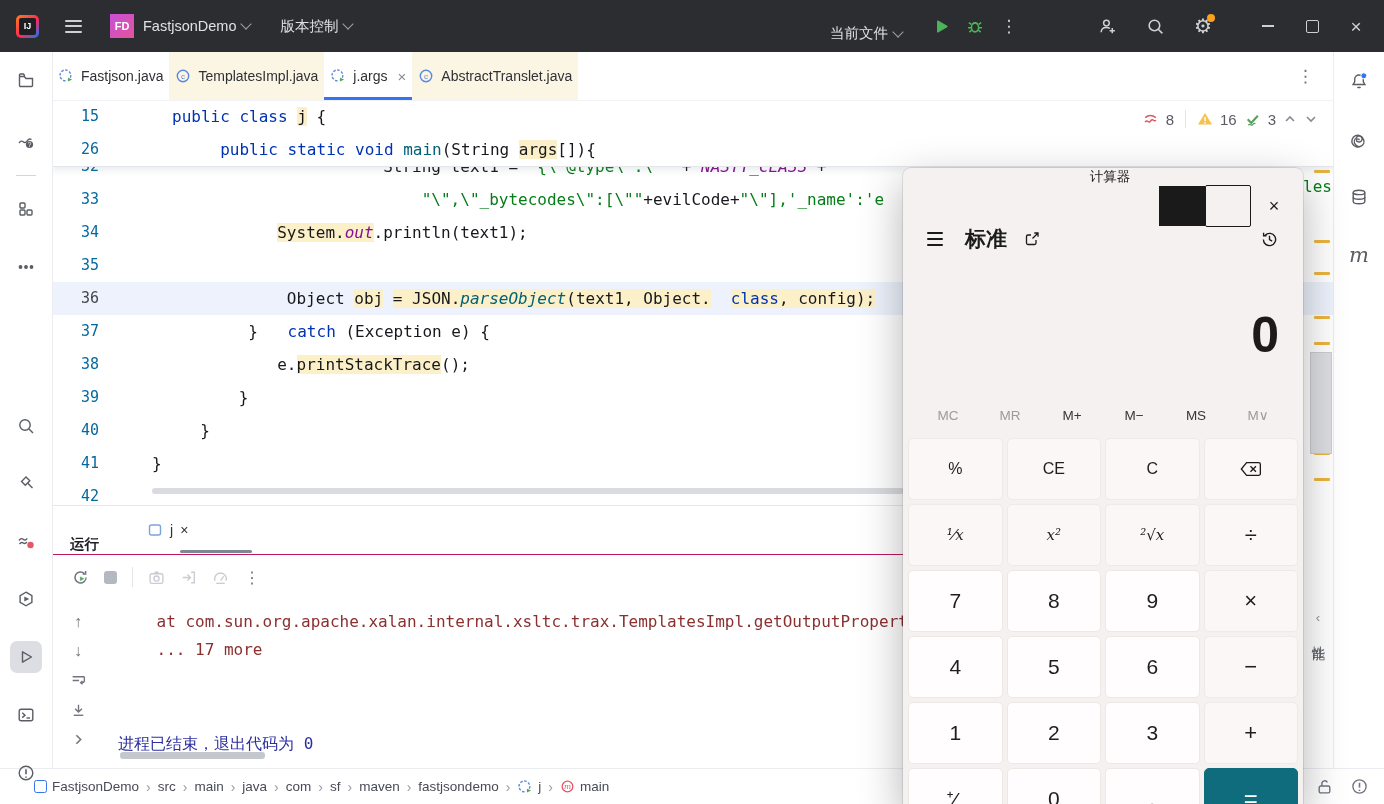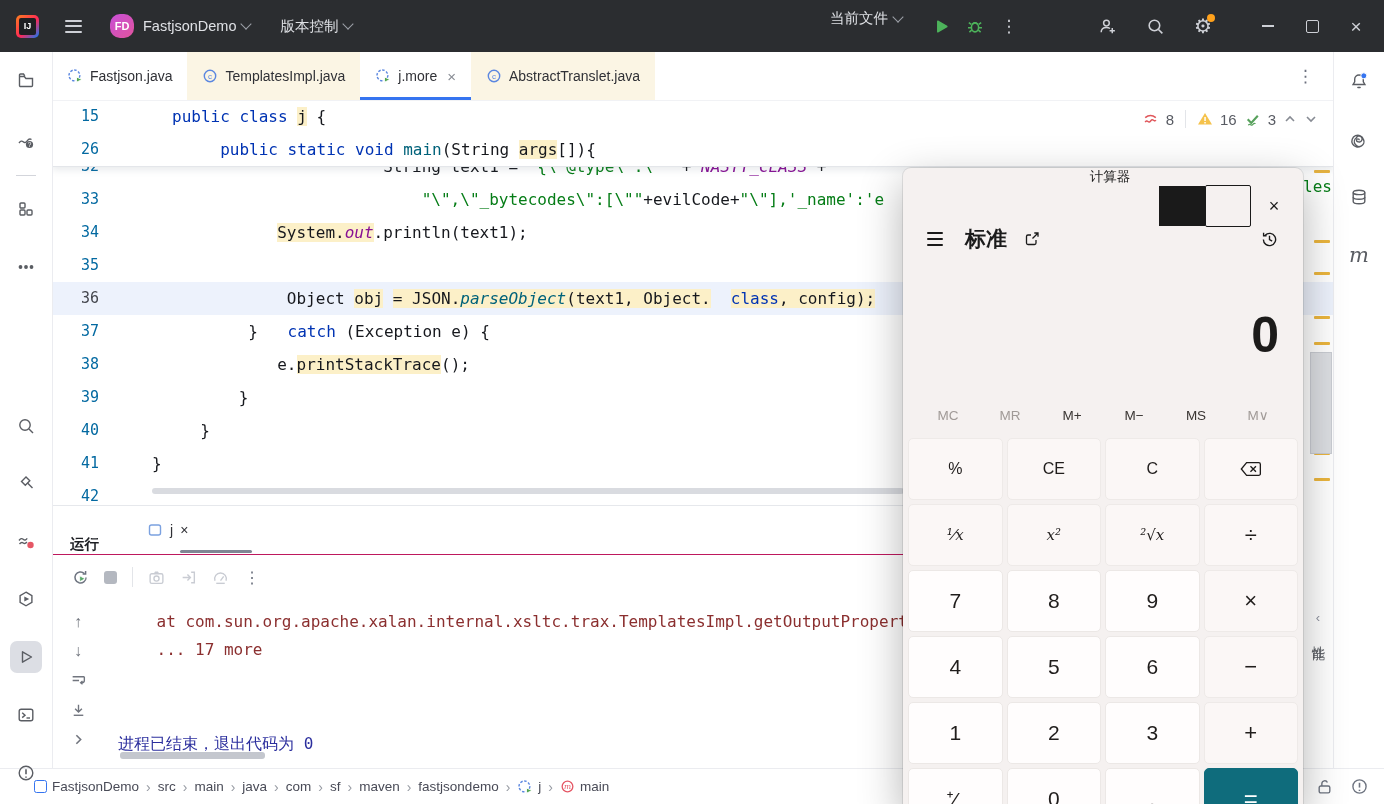--- a/index.html
+++ b/index.html
@@ -8,42 +8,42 @@
   svg{display:block;}
   
   .titlebar{position:absolute;left:0;top:0;width:1384px;height:52px;background:#2b2d30;
             display:flex;align-items:center;color:#dfe1e5;z-index:30;}
   .tb-logo{margin-left:16px;width:23px;height:23px;border-radius:5px;
            background:linear-gradient(135deg,#fc801d,#fe2857 55%,#087cfa);position:relative;flex:0 0 auto;}
   .tb-logo i{position:absolute;inset:3px;background:#1e1f22;border-radius:2px;
              font:700 9px/17px "Liberation Sans",sans-serif;color:#fff;text-align:center;font-style:normal;}
   .tb-burger{margin-left:26px;display:flex;flex-direction:column;gap:3.5px;cursor:pointer;}
   .tb-burger b{width:17px;height:2px;background:#ced0d6;border-radius:1px;}
-  .tb-badge{margin-left:28px;width:24px;height:24px;border-radius:10px;flex:0 0 auto;
+  .tb-badge{margin-left:28px;width:24px;height:24px;border-radius:0;flex:0 0 auto;
             background:linear-gradient(140deg,#c84fd8,#e1549c);display:flex;align-items:center;justify-content:center;
             font-size:11px;font-weight:700;color:#fff;}
   .tb-item{display:flex;align-items:center;gap:6px;margin-left:9px;font-size:14.5px;cursor:pointer;}
   .tb-item.vcs{margin-left:30px;}
   .chv{width:7px;height:7px;border-right:1.6px solid #9da0a8;border-bottom:1.6px solid #9da0a8;
        transform:rotate(45deg);margin-top:-4px;}
-  .tb-right{margin-left:auto;display:flex;align-items:flex-start;}
+  .tb-right{margin-left:auto;display:flex;align-items:flex-end;}
   .tb-ic{width:34px;height:34px;display:flex;align-items:center;justify-content:center;cursor:pointer;position:relative;color:#ced0d6;}
   .tb-run{margin-left:22px;}
   .gear-glyph{font-size:20px;line-height:20px;color:#ced0d6;}
   .gear-dot{position:absolute;top:5px;right:5px;width:8px;height:8px;border-radius:50%;background:#ffa11b;}
   .win-min{width:12px;height:2px;background:#ced0d6;}
   .win-max{width:11px;height:11px;border:1.6px solid #ced0d6;border-radius:2px;}
   .win-close{font-size:19px;color:#ced0d6;line-height:19px;}
   .winbtns .tb-ic{width:44px;}
   .winbtns{margin-left:26px;margin-right:6px;display:flex;}
   .tb-kebab{font-size:17px;color:#ced0d6;}
   
   .tabbar{position:absolute;left:52px;top:52px;width:1282px;height:48px;background:#fff;
           display:flex;align-items:stretch;border-bottom:1px solid #f1f2f5;z-index:6;}
-  .tab{display:flex;align-items:center;gap:7px;padding:0 15px;font-size:14px;color:#303136;cursor:pointer;position:relative;}
+  .tab{display:flex;align-items:center;gap:7px;padding:0 6px;font-size:14px;color:#303136;cursor:pointer;position:relative;}
   .tab.cream{background:#fbf5e4;}
   .tab.active{background:#fff;box-shadow:inset 0 -3px 0 #3574f0;}
   .tab .close{color:#878b93;font-size:15px;margin-left:3px;}
   .tabbar .bar-kebab{margin-left:auto;align-self:center;padding:0 20px;font-size:17px;color:#6c707e;cursor:pointer;}
   
   .leftbar{position:absolute;left:0;top:52px;width:52px;height:716px;background:#fff;border-right:1px solid #ebecf0;
            display:flex;flex-direction:column;align-items:center;z-index:7;}
   .rightbar{position:absolute;right:0;top:52px;width:50px;height:716px;background:#fff;border-left:1px solid #ebecf0;
             display:flex;flex-direction:column;align-items:center;z-index:7;}
   .railbtn{width:32px;height:32px;border-radius:7px;display:flex;align-items:center;justify-content:center;
@@ -234,21 +234,21 @@
         </span>
         <span>TemplatesImpl.java</span>
       </div>
       <div class="tab active">
         <span>
           <svg width="16" height="16" viewBox="0 0 16 16">
             <circle cx="7.4" cy="7.4" r="5.4" fill="none" stroke="#5b87e0" stroke-width="1.4" stroke-dasharray="2.5 1.6"></circle>
             <polygon points="9.5,9 15,11.6 9.5,14.2" fill="#52a552" stroke="#fff" stroke-width="0.9"></polygon>
           </svg>
         </span>
-        <span>j.more</span>
+        <span>j.args</span>
         <span class="close">×</span>
       </div>
       <div class="tab cream">
         <span>
           <svg width="16" height="16" viewBox="0 0 16 16">
             <circle cx="8" cy="8" r="5.7" fill="none" stroke="#5b87e0" stroke-width="1.4"></circle>
             <text x="8" y="11" font-size="8" fill="#5b87e0" text-anchor="middle" font-family="Liberation Sans">c</text>
           </svg>
         </span>
         <span>AbstractTranslet.java</span>

